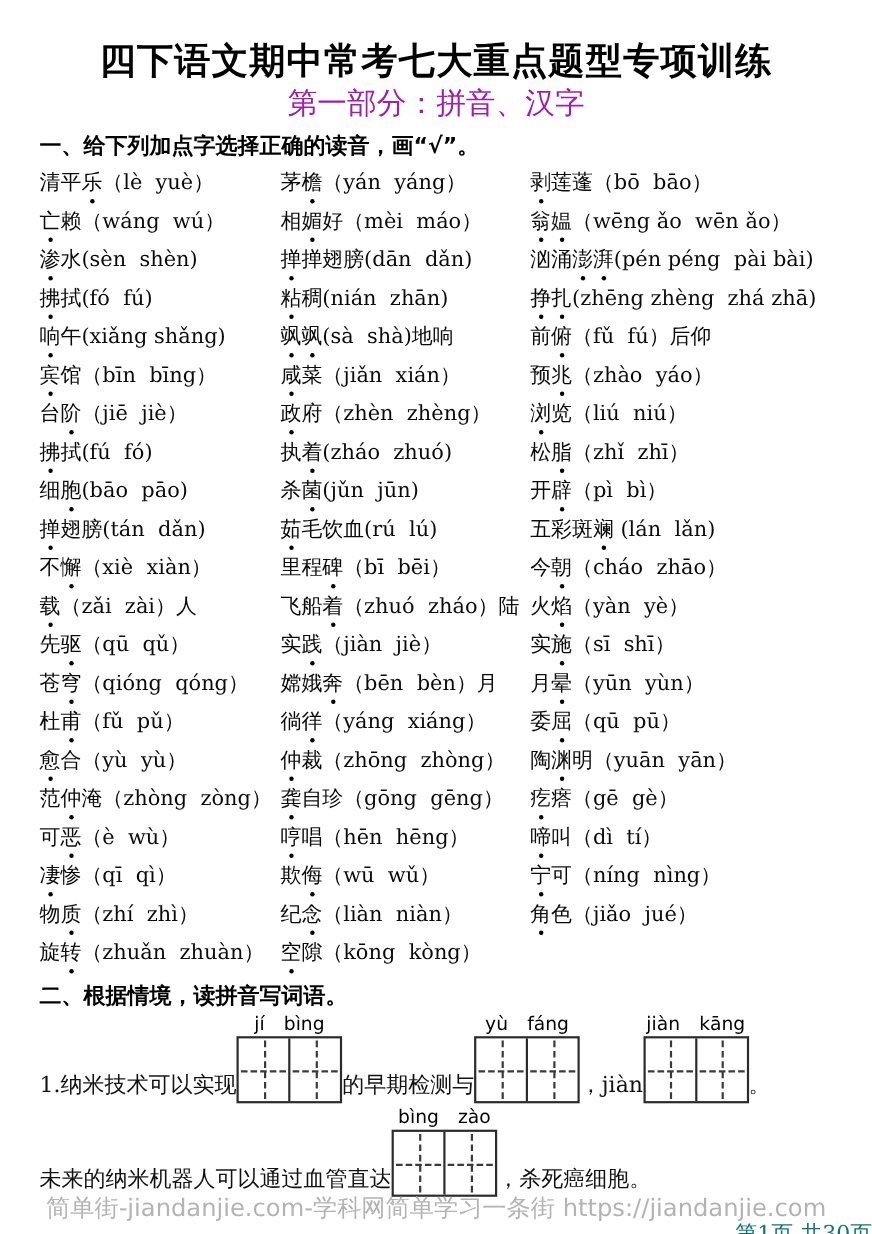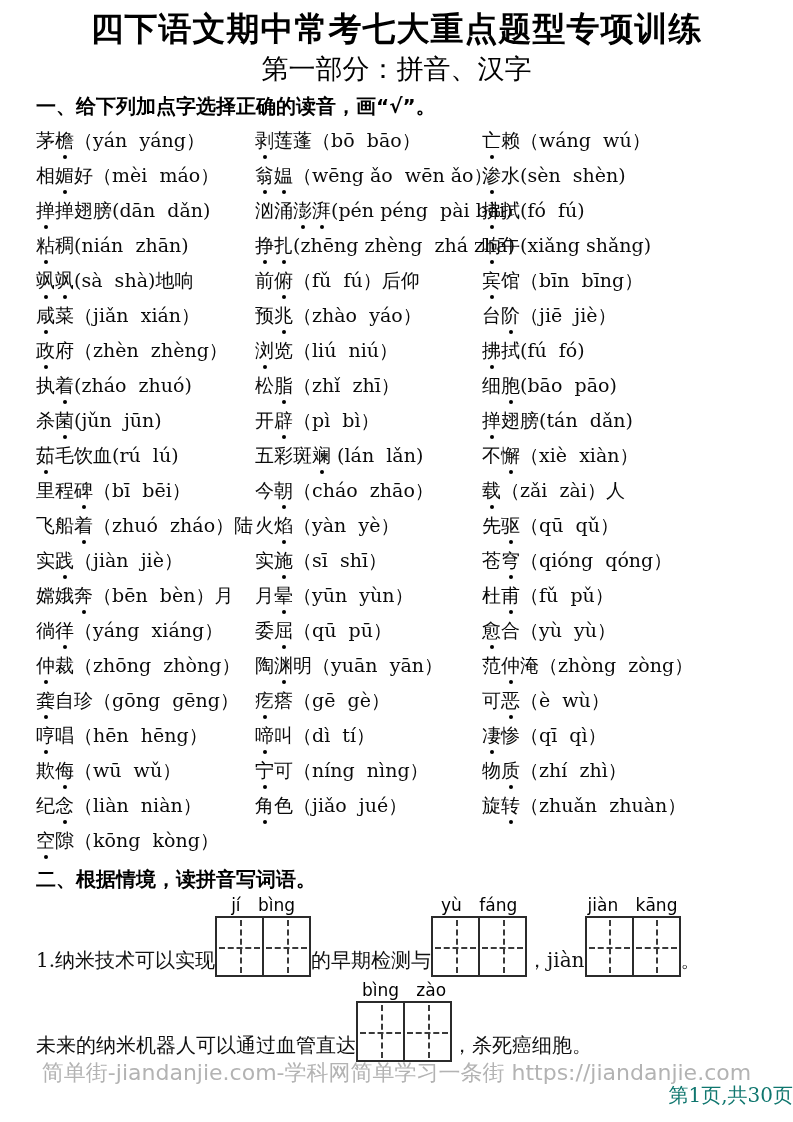--- a/index.html
+++ b/index.html
@@ -1,26 +1,26 @@
 <!DOCTYPE html>
 <html><head>
 <meta charset="utf-8">
 <style>
   html,body{margin:0;padding:0;}
   body{
     width:793px;height:1122px;background:#ffffff;position:relative;overflow:hidden;
     font-family:"DejaVu Serif", serif;color:#111;
   }
-  .page{width:793px;height:956px;box-sizing:border-box;padding-top:10px;border-radius:13px;}
+  .page{width:793px;height:956px;box-sizing:border-box;padding-top:36px;border-radius:13px;}
   .title{
     text-align:center;font-family:"DejaVu Sans", sans-serif;font-weight:bold;
     font-size:33px;line-height:1.15;letter-spacing:1px;color:#000;
   }
   .subtitle{
-    text-align:center;font-size:27px;line-height:1.2;margin-top:5px;color:#000000;
+    text-align:center;font-size:27px;line-height:1.2;margin-top:5px;color:#a21caf;
   }
   .sec-heading{
     margin:8px 0 0 36px;font-family:"DejaVu Sans", sans-serif;font-weight:bold;
     font-size:20px;line-height:1.3;color:#000;white-space:pre;
   }
   
   .pinyin-grid{
     margin:4px 0 0 36px;display:grid;
     grid-template-columns:219px 227px 305px;
     grid-auto-rows:35px;
@@ -66,20 +66,21 @@
 <body>
 
 <div class="page">
 
   <div class="title">四下语文期中常考七大重点题型专项训练</div>
   <div class="subtitle">第一部分：拼音、汉字</div>
 
   <div class="sec-heading">一、给下列加点字选择正确的读音，画“√”。</div>
 
   <div class="pinyin-grid">
+      <div class="gcell"><span>清</span><span>平</span><span class="dot-under">乐</span><span>（</span><span>l</span><span>è</span><span> </span><span> </span><span>y</span><span>u</span><span>è</span><span>）</span></div>
       <div class="gcell"><span>茅</span><span class="dot-under">檐</span><span>（</span><span>y</span><span>á</span><span>n</span><span> </span><span> </span><span>y</span><span>á</span><span>n</span><span>g</span><span>）</span></div>
       <div class="gcell"><span class="dot-under">剥</span><span>莲</span><span>蓬</span><span>（</span><span>b</span><span>ō</span><span> </span><span> </span><span>b</span><span>ā</span><span>o</span><span>）</span></div>
       <div class="gcell"><span class="dot-under">亡</span><span>赖</span><span>（</span><span>w</span><span>á</span><span>n</span><span>g</span><span> </span><span> </span><span>w</span><span>ú</span><span>）</span></div>
       <div class="gcell"><span>相</span><span class="dot-under">媚</span><span>好</span><span>（</span><span>m</span><span>è</span><span>i</span><span> </span><span> </span><span>m</span><span>á</span><span>o</span><span>）</span></div>
       <div class="gcell"><span class="dot-under">翁</span><span class="dot-under">媪</span><span>（</span><span>w</span><span>ē</span><span>n</span><span>g</span><span> </span><span>ǎ</span><span>o</span><span> </span><span> </span><span>w</span><span>ē</span><span>n</span><span> </span><span>ǎ</span><span>o</span><span>）</span></div>
       <div class="gcell"><span class="dot-under">渗</span><span>水</span><span>(</span><span>s</span><span>è</span><span>n</span><span> </span><span> </span><span>s</span><span>h</span><span>è</span><span>n</span><span>)</span></div>
       <div class="gcell"><span class="dot-under">掸</span><span>掸</span><span>翅</span><span>膀</span><span>(</span><span>d</span><span>ā</span><span>n</span><span> </span><span> </span><span>d</span><span>ǎ</span><span>n</span><span>)</span></div>
       <div class="gcell"><span>汹</span><span>涌</span><span class="dot-under">澎</span><span class="dot-under">湃</span><span>(</span><span>p</span><span>é</span><span>n</span><span> </span><span>p</span><span>é</span><span>n</span><span>g</span><span> </span><span> </span><span>p</span><span>à</span><span>i</span><span> </span><span>b</span><span>à</span><span>i</span><span>)</span></div>
       <div class="gcell"><span class="dot-under">拂</span><span>拭</span><span>(</span><span>f</span><span>ó</span><span> </span><span> </span><span>f</span><span>ú</span><span>)</span></div>
       <div class="gcell"><span class="dot-under">粘</span><span>稠</span><span>(</span><span>n</span><span>i</span><span>á</span><span>n</span><span> </span><span> </span><span>z</span><span>h</span><span>ā</span><span>n</span><span>)</span></div>

